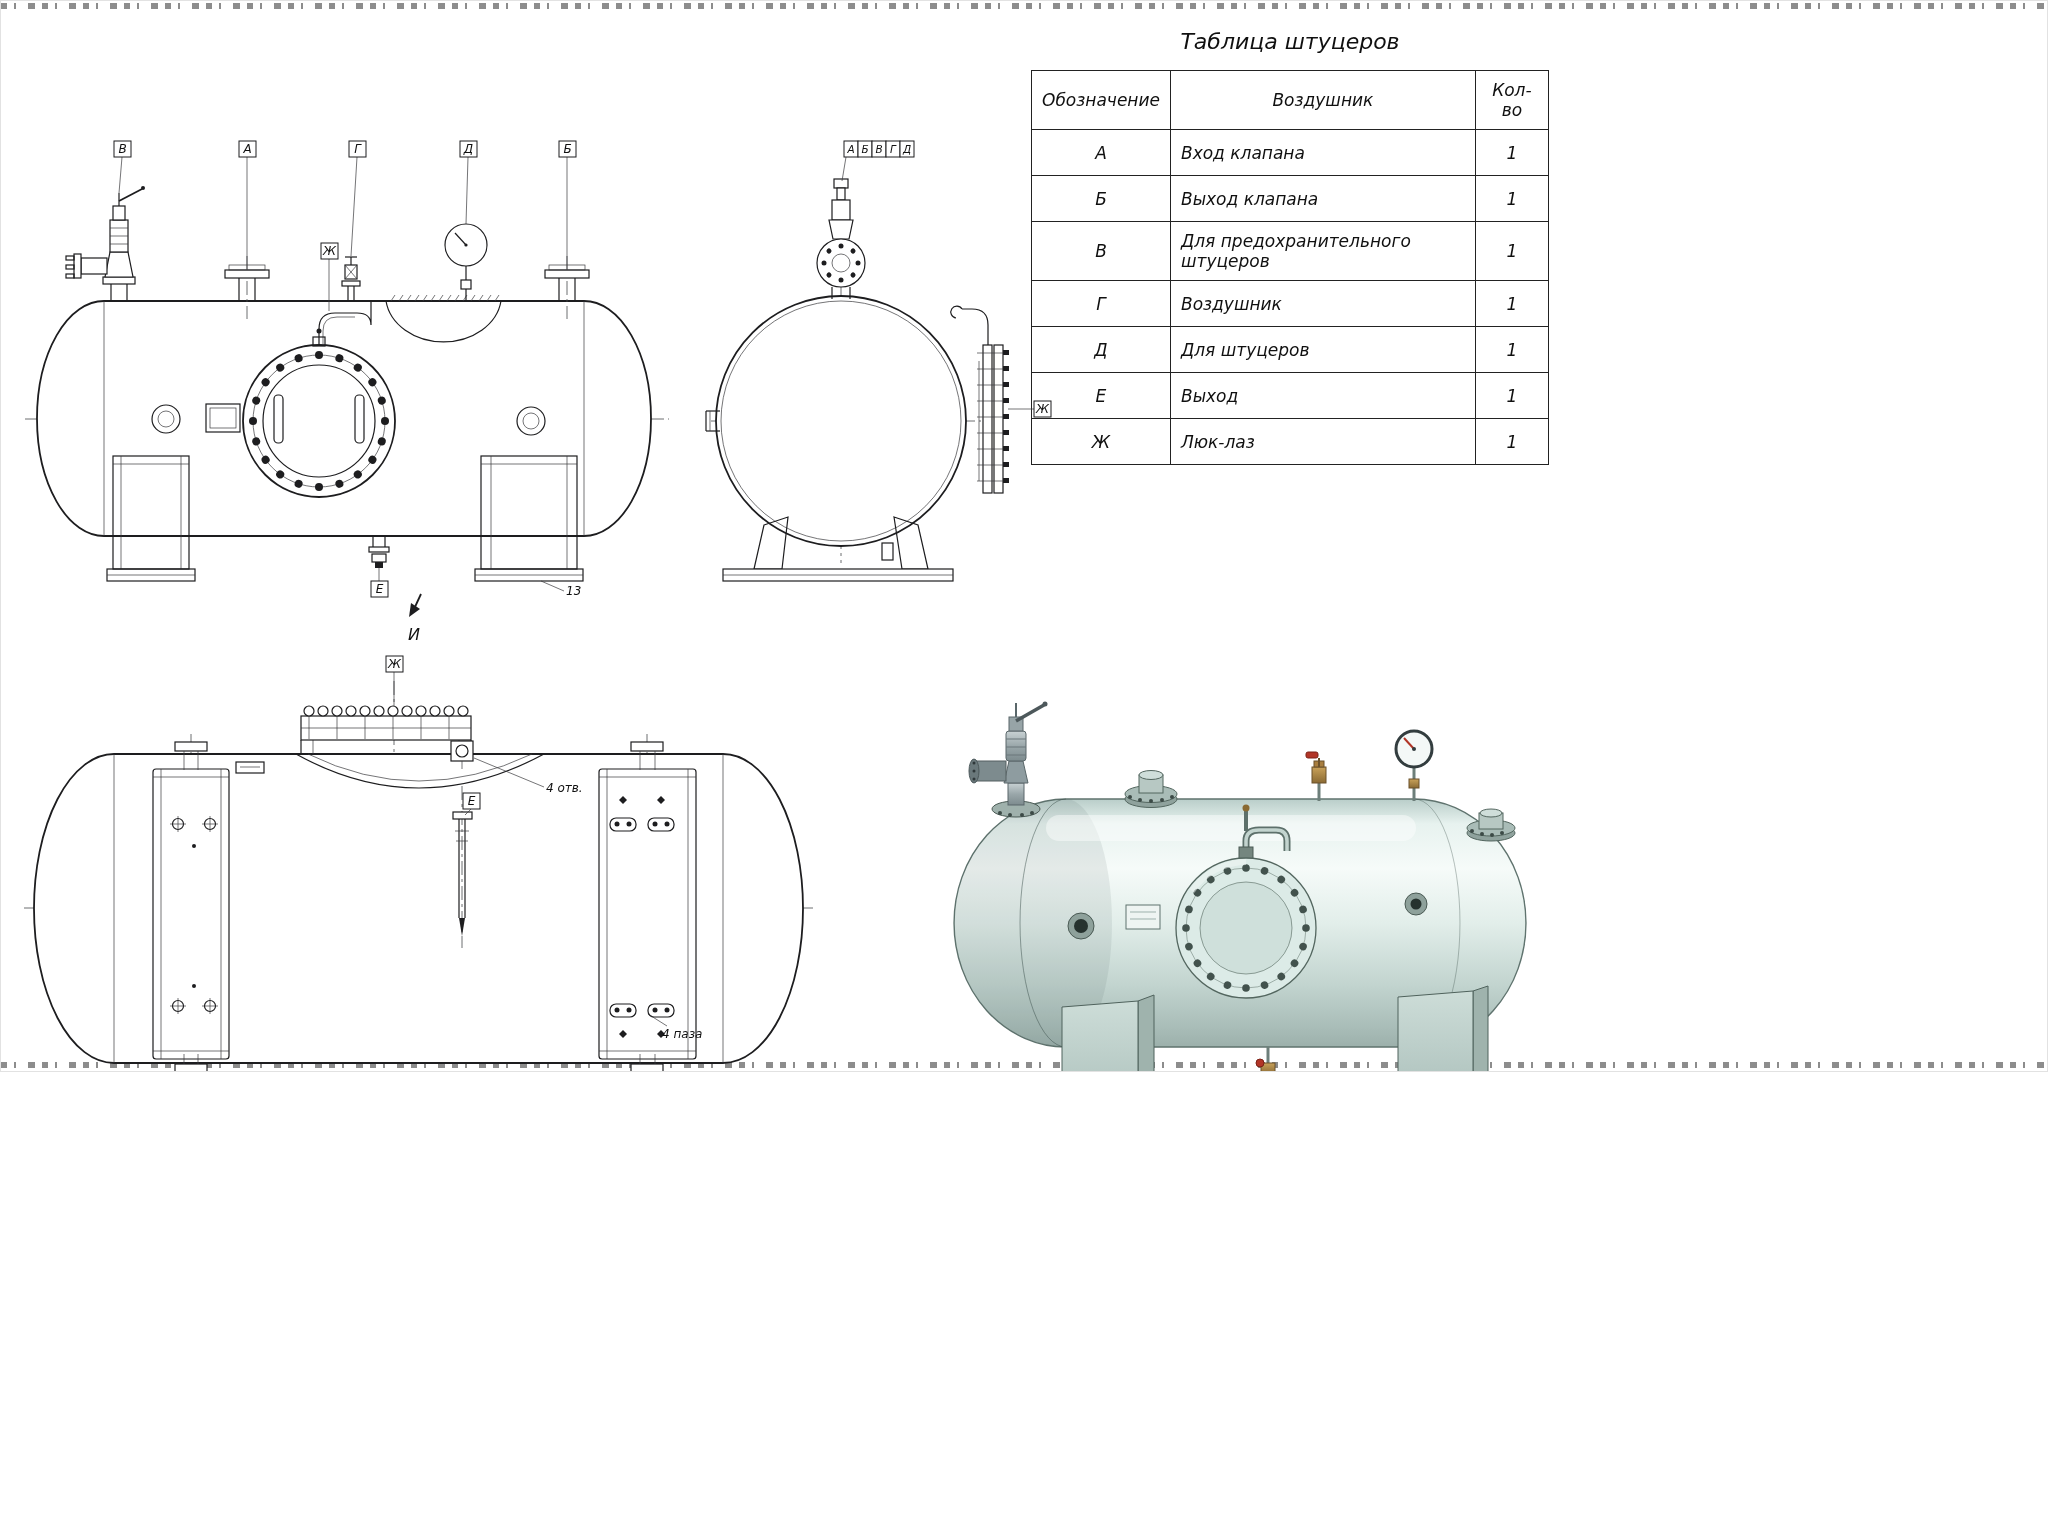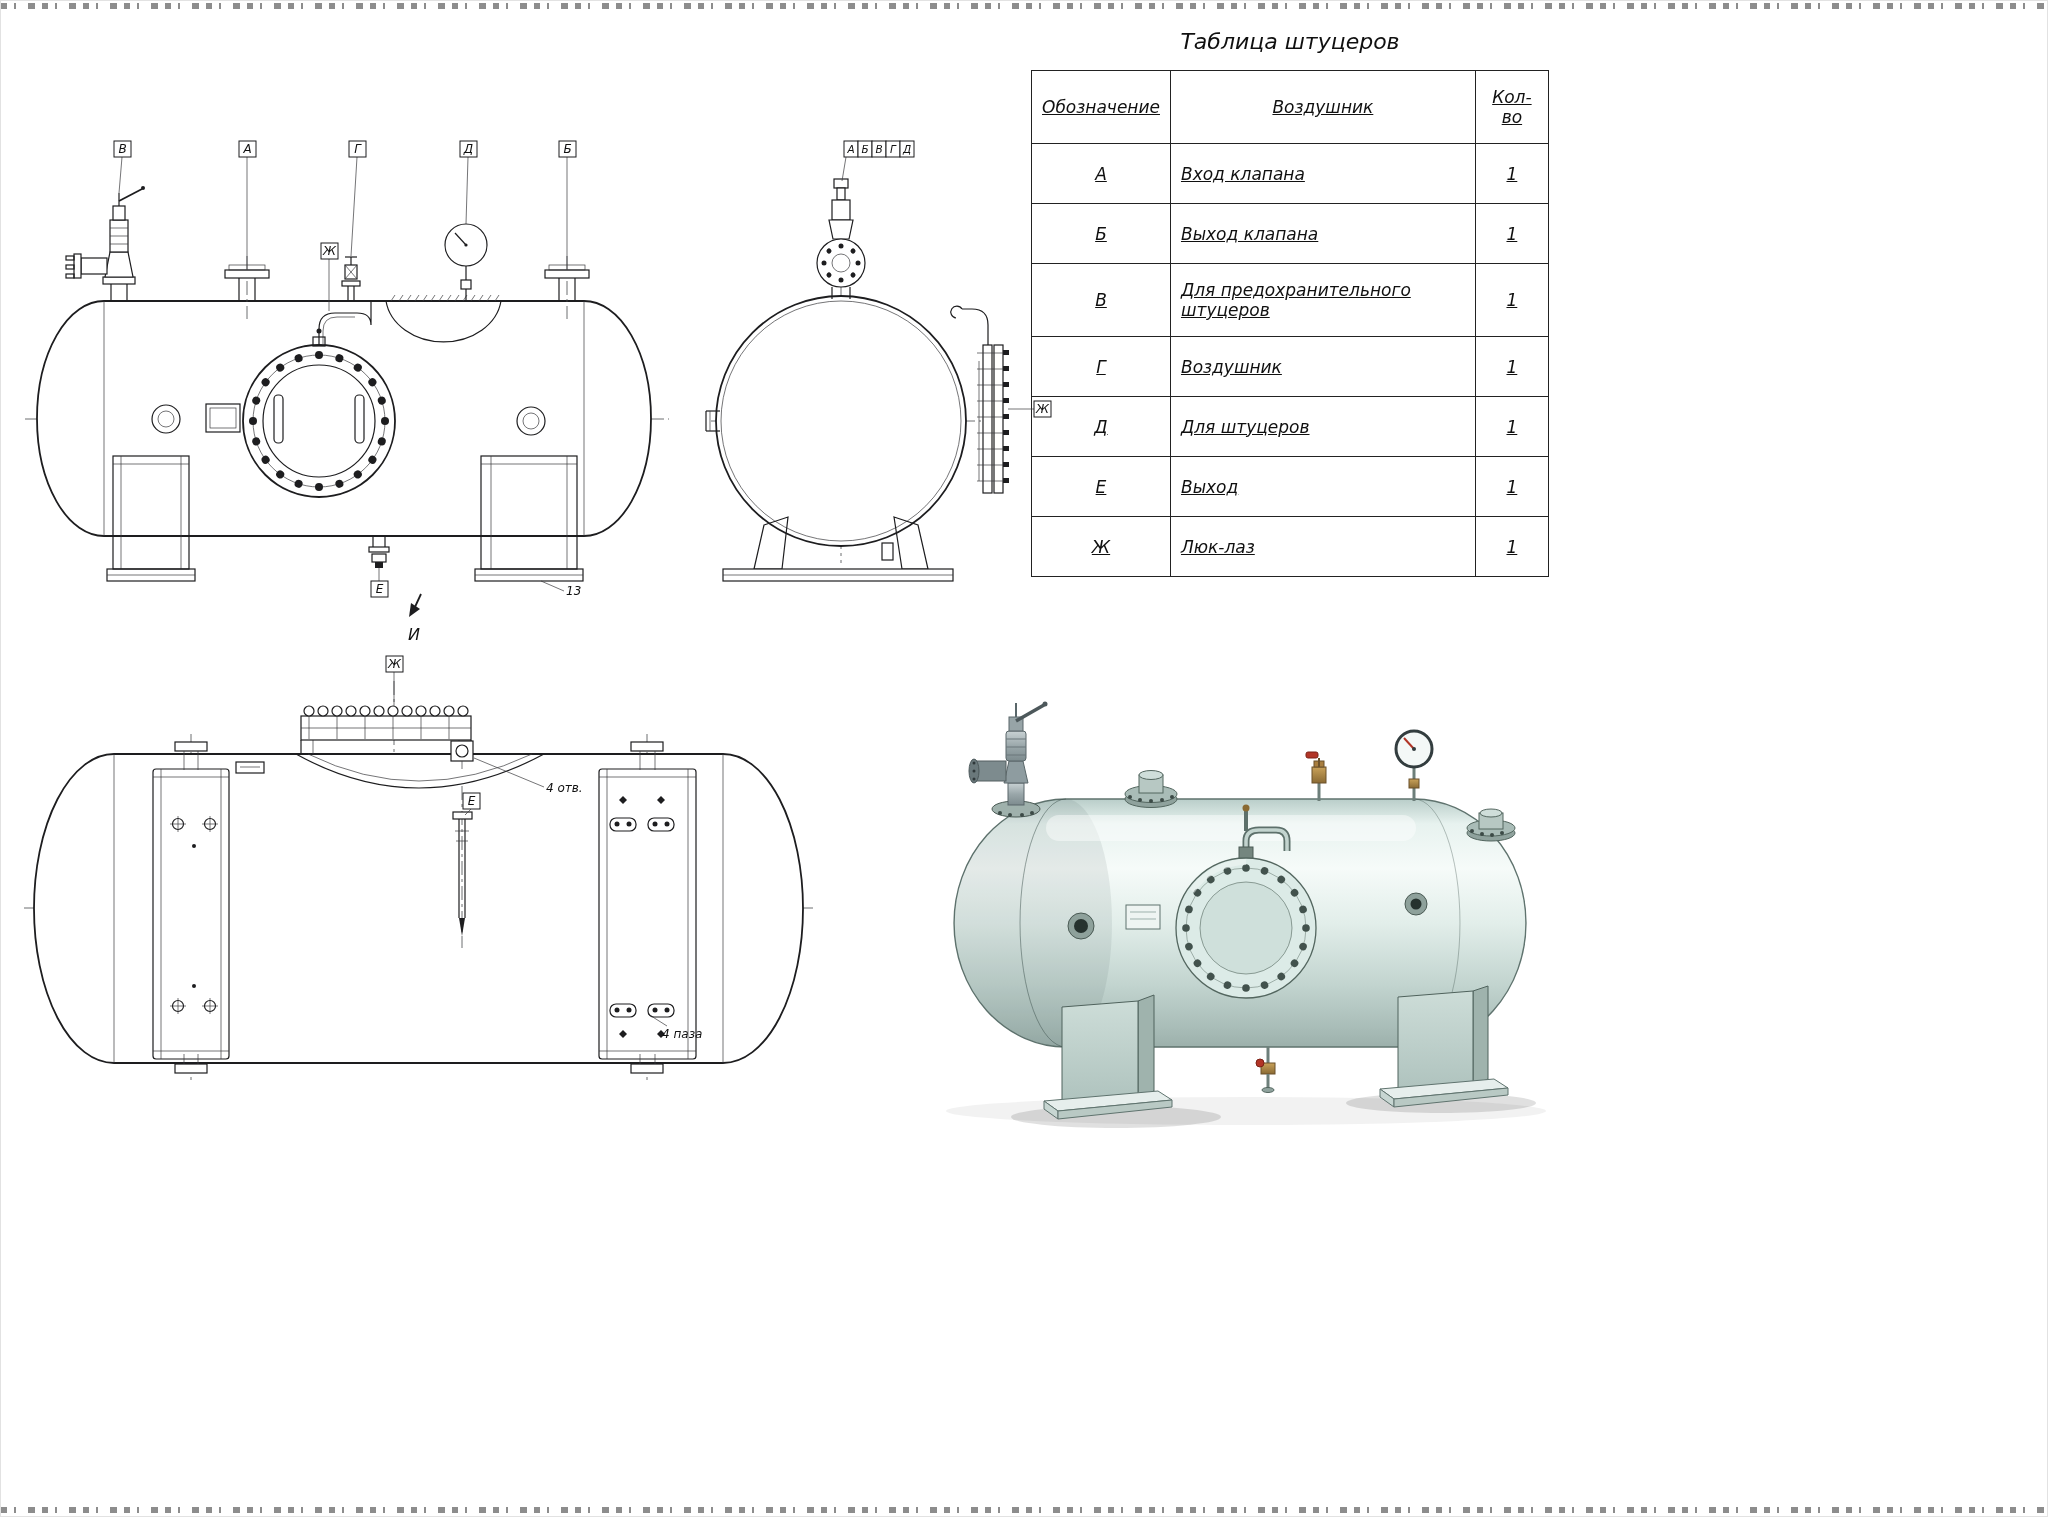--- a/index.html
+++ b/index.html
@@ -1,33 +1,33 @@
 <!DOCTYPE html>
 <html><head>
 <meta charset="utf-8">
 <style>
   html,body { margin:0; padding:0; background:#ffffff; }
   .sheet {
-    position:relative; width:2048px; height:1517px; background:#ffffff;
+    position:relative; width:2048px; height:1072px; background:#ffffff;
     overflow:hidden; border:1px solid #e2e2e2; box-sizing:border-box;
     font-family:"DejaVu Sans", sans-serif;
   }
   .noise {
     position:absolute; left:0; width:100%; height:6px; opacity:.55;
     background:repeating-linear-gradient(90deg,#2f2f2f 0 6px, transparent 6px 13px,
       #2f2f2f 13px 15px, transparent 15px 27px, #2f2f2f 27px 34px, transparent 34px 41px);
   }
   .noise.top { top:2px; }
   .noise.bottom { bottom:3px; }
 
   
   .nozzle-table { position:absolute; left:1030px; top:28px; width:518px; color:#101010; }
   .tbl-title { font:italic 400 22px "DejaVu Sans", sans-serif; text-align:center; margin:0 0 16px 0; }
   .nozzle-table table { border-collapse:collapse; width:518px; font:italic 17px "DejaVu Sans", sans-serif; color:#101010; }
-  .nozzle-table th, .nozzle-table td { border:1.2px solid #222; height:27px; padding:16px 10px;text-decoration:underline; }
+  .nozzle-table th, .nozzle-table td { border:1.2px solid #222; height:27px; padding:9px 10px; }
   .nozzle-table th { font-weight:normal; text-align:center; }
   .nozzle-table col.c1 { width:125px; } .nozzle-table col.c2 { width:318px; } .nozzle-table col.c3 { width:75px; }
   .nozzle-table td.c { text-align:center; }
 
   
   .view { position:absolute; }
   #fv { left:18px;  top:122px; }
   #sv { left:695px; top:122px; }
   #pv { left:15px;  top:585px; }
   #r3 { left:915px; top:690px; }

